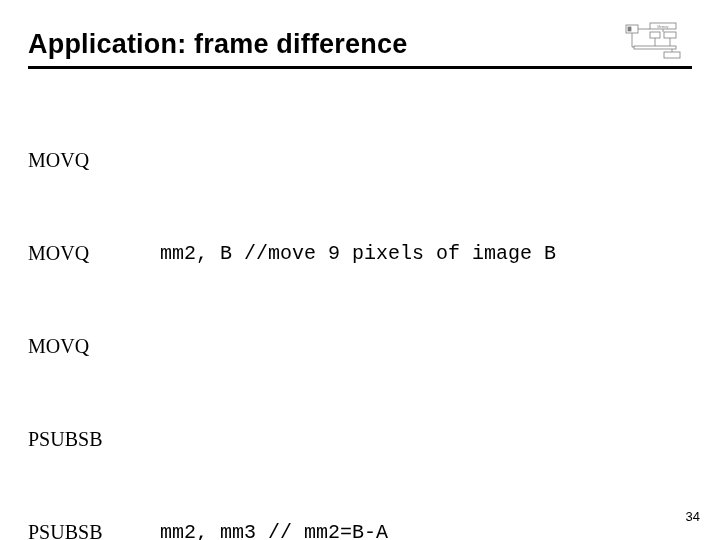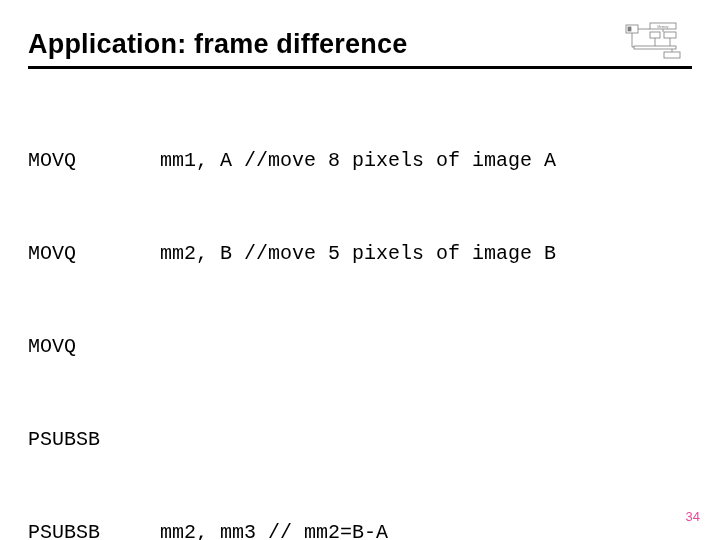--- a/index.html
+++ b/index.html
@@ -4,22 +4,22 @@
 <style>
   * { margin: 0; padding: 0; box-sizing: border-box; }
   html, body { width: 720px; height: 540px; background: #fff; font-family: Verdana, Geneva, sans-serif; color: #000; }
   .slide { position: relative; width: 720px; height: 540px; padding: 22px 28px 0 28px; }
   .title-row { display: flex; justify-content: space-between; align-items: flex-end; }
   .title { font-weight: 700; font-size: 27px; letter-spacing: 0.2px; }
   .diagram { width: 68px; height: 38px; opacity: 0.85; }
   .hr { border: none; border-top: 3px solid #000; margin-top: 6px; margin-bottom: 14px; }
   .code-block { font-family: "Courier New", Courier, monospace; font-size: 20px; line-height: 1.55; white-space: pre; }
   .row { display: flex; }
-  .mnemonic { display: inline-block; width: 132px; }
-  .pagenum { position: absolute; right: 20px; bottom: 16px; font-size: 13px; color: #ec4899; font-family: Arial, sans-serif; }
+  .mnemonic { display: inline-block; width: 132px; font-family: Liberation Serif, serif; }
+  .pagenum { position: absolute; right: 20px; bottom: 16px; font-size: 13px; color: #000000; font-family: Arial, sans-serif; }
 </style>
 </head>
 <body>
 
 <div class="slide">
   <div class="title-row">
     <div class="title">Application: frame difference</div>
     <svg class="diagram" viewBox="0 0 68 38">
       <g fill="none" stroke="#666" stroke-width="0.8">
         <rect x="2" y="3" width="12" height="8"></rect>
@@ -37,22 +37,22 @@
         <line x1="14" y1="7" x2="26" y2="7"></line>
         <rect x="40" y="30" width="16" height="6"></rect>
         <line x1="48" y1="27" x2="48" y2="30"></line>
       </g>
     </svg>
   </div>
 
   <hr class="hr">
 
   <div class="code-block">
-    <div class="row"><span class="mnemonic">MOVQ</span><span>mm1, A //move 8 pixels of image A</span></div>
-    <div class="row"><span class="mnemonic">MOVQ</span><span>mm2, B //move 5 pixels of image B</span></div>
+    <div class="row"><span class="mnemonic">MOVQ</span></div>
+    <div class="row"><span class="mnemonic">MOVQ</span><span>mm2, B //move 9 pixels of image B</span></div>
     <div class="row"><span class="mnemonic">MOVQ</span></div>
     <div class="row"><span class="mnemonic">PSUBSB</span></div>
     <div class="row"><span class="mnemonic">PSUBSB</span><span>mm2, mm3 // mm2=B-A</span></div>
     
   </div>
 
   <div class="pagenum">34</div>
 </div>
 
 </body></html>

